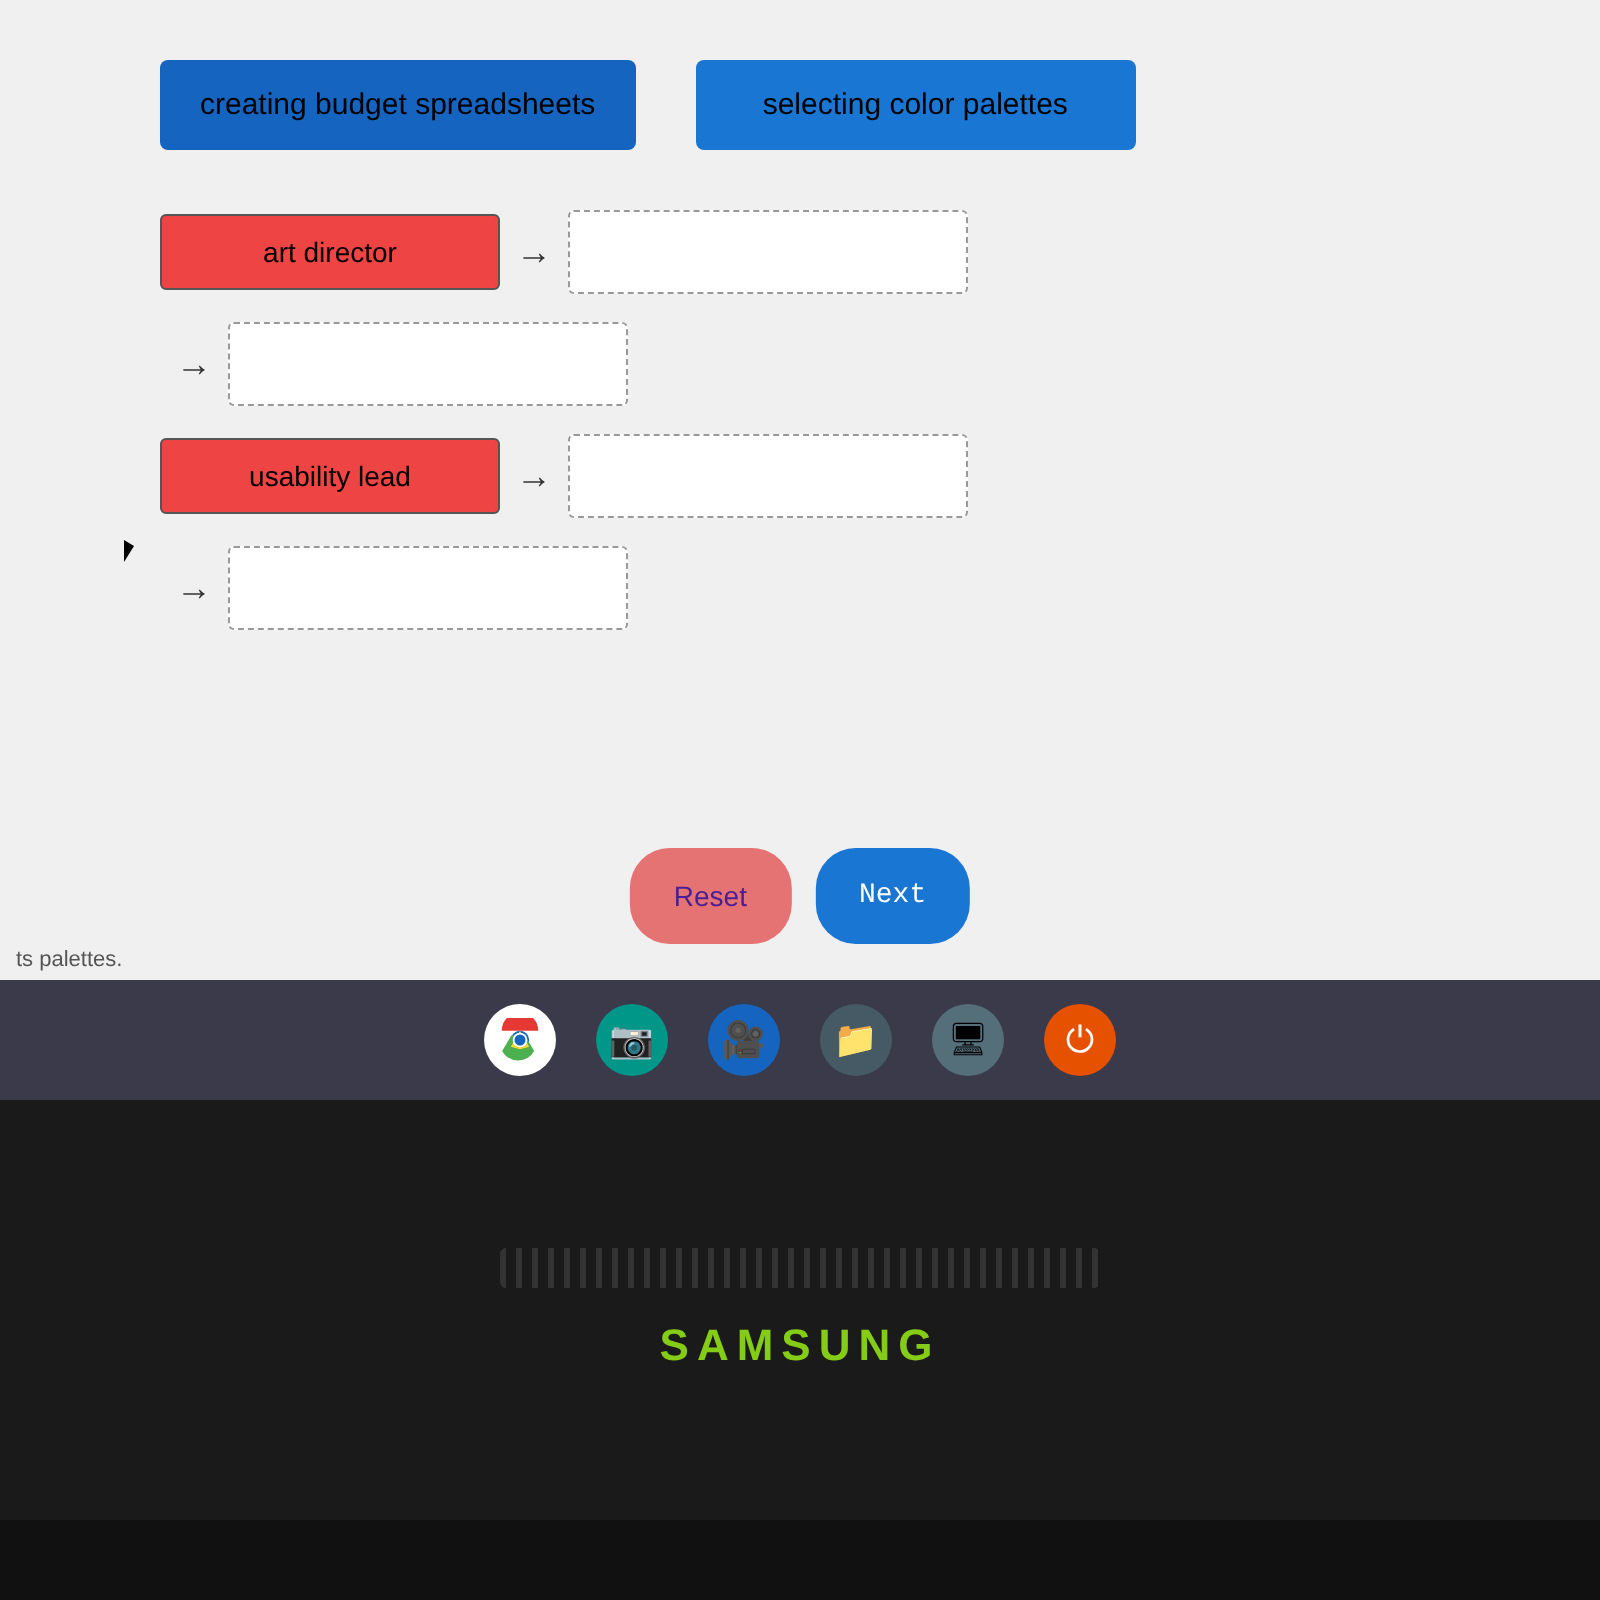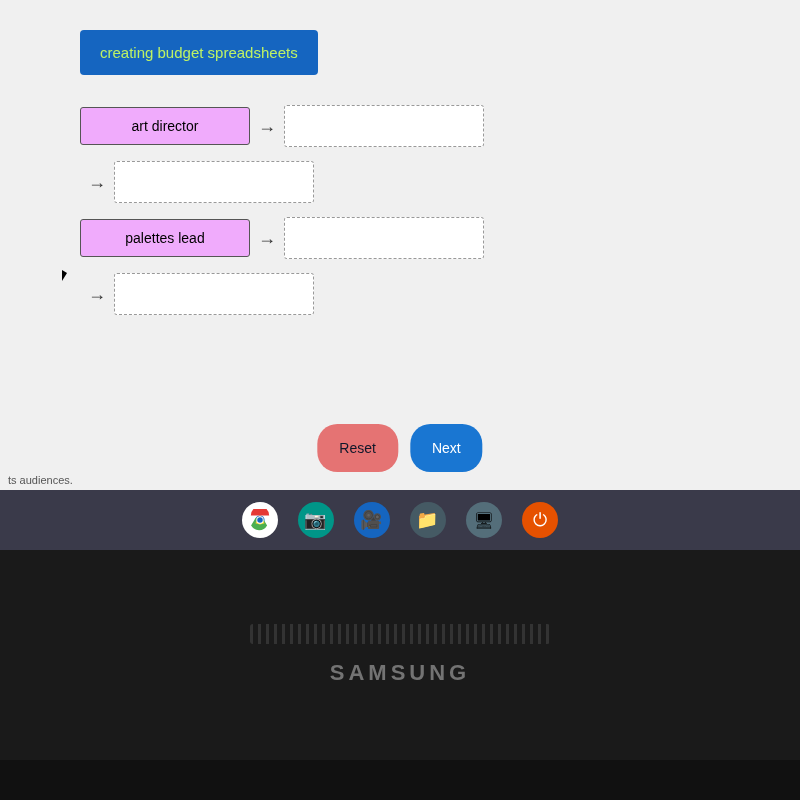--- a/index.html
+++ b/index.html
@@ -36,21 +36,21 @@
     
     .drag-buttons-row {
       display: flex;
       gap: 30px;
       margin-bottom: 18px;
       justify-content: flex-start;
     }
 
     .drag-btn {
       background: #1565c0;
-      color: #bef264;
+      color: #000000;
       border: none;
       border-radius: 4px;
       padding: 14px 20px;
       font-size: 15px;
       cursor: grab;
       min-width: 220px;
       text-align: center;
       font-family: Arial, sans-serif;
     }
 
@@ -67,21 +67,21 @@
     }
 
     .match-row {
       display: flex;
       align-items: center;
       gap: 0;
     }
 
     .match-label {
       border: 1.5px solid #555;
-      background: #f0abfc;
+      background: #ef4444;
       padding: 10px 16px;
       font-size: 14px;
       min-width: 170px;
       text-align: center;
       border-radius: 3px;
       font-family: Arial, sans-serif;
     }
 
     .match-arrow {
       display: flex;
@@ -104,38 +104,38 @@
       position: absolute;
       bottom: 18px;
       left: 50%;
       transform: translateX(-50%);
       display: flex;
       gap: 12px;
     }
 
     .btn-reset {
       background: #e57373;
-      color: #0f172a;
+      color: #4c1d95;
       border: none;
       border-radius: 20px;
       padding: 8px 22px;
       font-size: 14px;
       cursor: pointer;
       font-family: Arial, sans-serif;
     }
 
     .btn-next {
       background: #1976d2;
       color: white;
       border: none;
       border-radius: 20px;
       padding: 16px 22px;
       font-size: 14px;
       cursor: pointer;
-      font-family: Liberation Sans, sans-serif;
+      font-family: Liberation Mono, monospace;
     }
 
     .footer-text {
       position: absolute;
       bottom: 4px;
       left: 8px;
       font-size: 11px;
       color: #555;
     }
 
@@ -215,21 +215,21 @@
         #333 0px,
         #333 3px,
         #1a1a1a 3px,
         #1a1a1a 8px
       );
       border-radius: 3px;
       margin-bottom: 6px;
     }
 
     .samsung-logo {
-      color: #737373;
+      color: #84cc16;
       font-size: 22px;
       font-weight: bold;
       letter-spacing: 4px;
       margin-top: 10px;
       font-family: Arial, sans-serif;
     }
 
     .bottom-bar {
       width: 100%;
       height: 40px;
@@ -256,55 +256,56 @@
     }
   </style>
 </head>
 <body>
 
 <div class="screen">
   <div class="screen-content">
 
     <div class="drag-buttons-row">
       <button class="drag-btn">creating budget spreadsheets</button>
+      <button class="drag-btn selected">selecting color palettes</button>
     </div>
 
 
     <div class="matching-section">
 
       <div class="match-row">
         <div class="match-label">art director</div>
         <div class="match-arrow">→</div>
         <div class="match-dropzone"></div>
       </div>
 
       <div class="match-row">
         <div class="match-arrow">→</div>
         <div class="match-dropzone"></div>
       </div>
 
       <div class="match-row">
-        <div class="match-label">palettes lead</div>
+        <div class="match-label">usability lead</div>
         <div class="match-arrow">→</div>
         <div class="match-dropzone"></div>
       </div>
 
       <div class="match-row">
         <div class="match-arrow">→</div>
         <div class="match-dropzone"></div>
       </div>
 
     </div>
 
     <div class="bottom-buttons">
       <button class="btn-reset">Reset</button>
       <button class="btn-next">Next</button>
     </div>
 
-    <div class="footer-text">ts audiences.</div>
+    <div class="footer-text">ts palettes.</div>
 
     <div class="cursor"></div>
 
   </div>
 </div>
 
 <div class="laptop-bezel">
 
   <div class="taskbar">
     <div class="taskbar-icon chrome">

